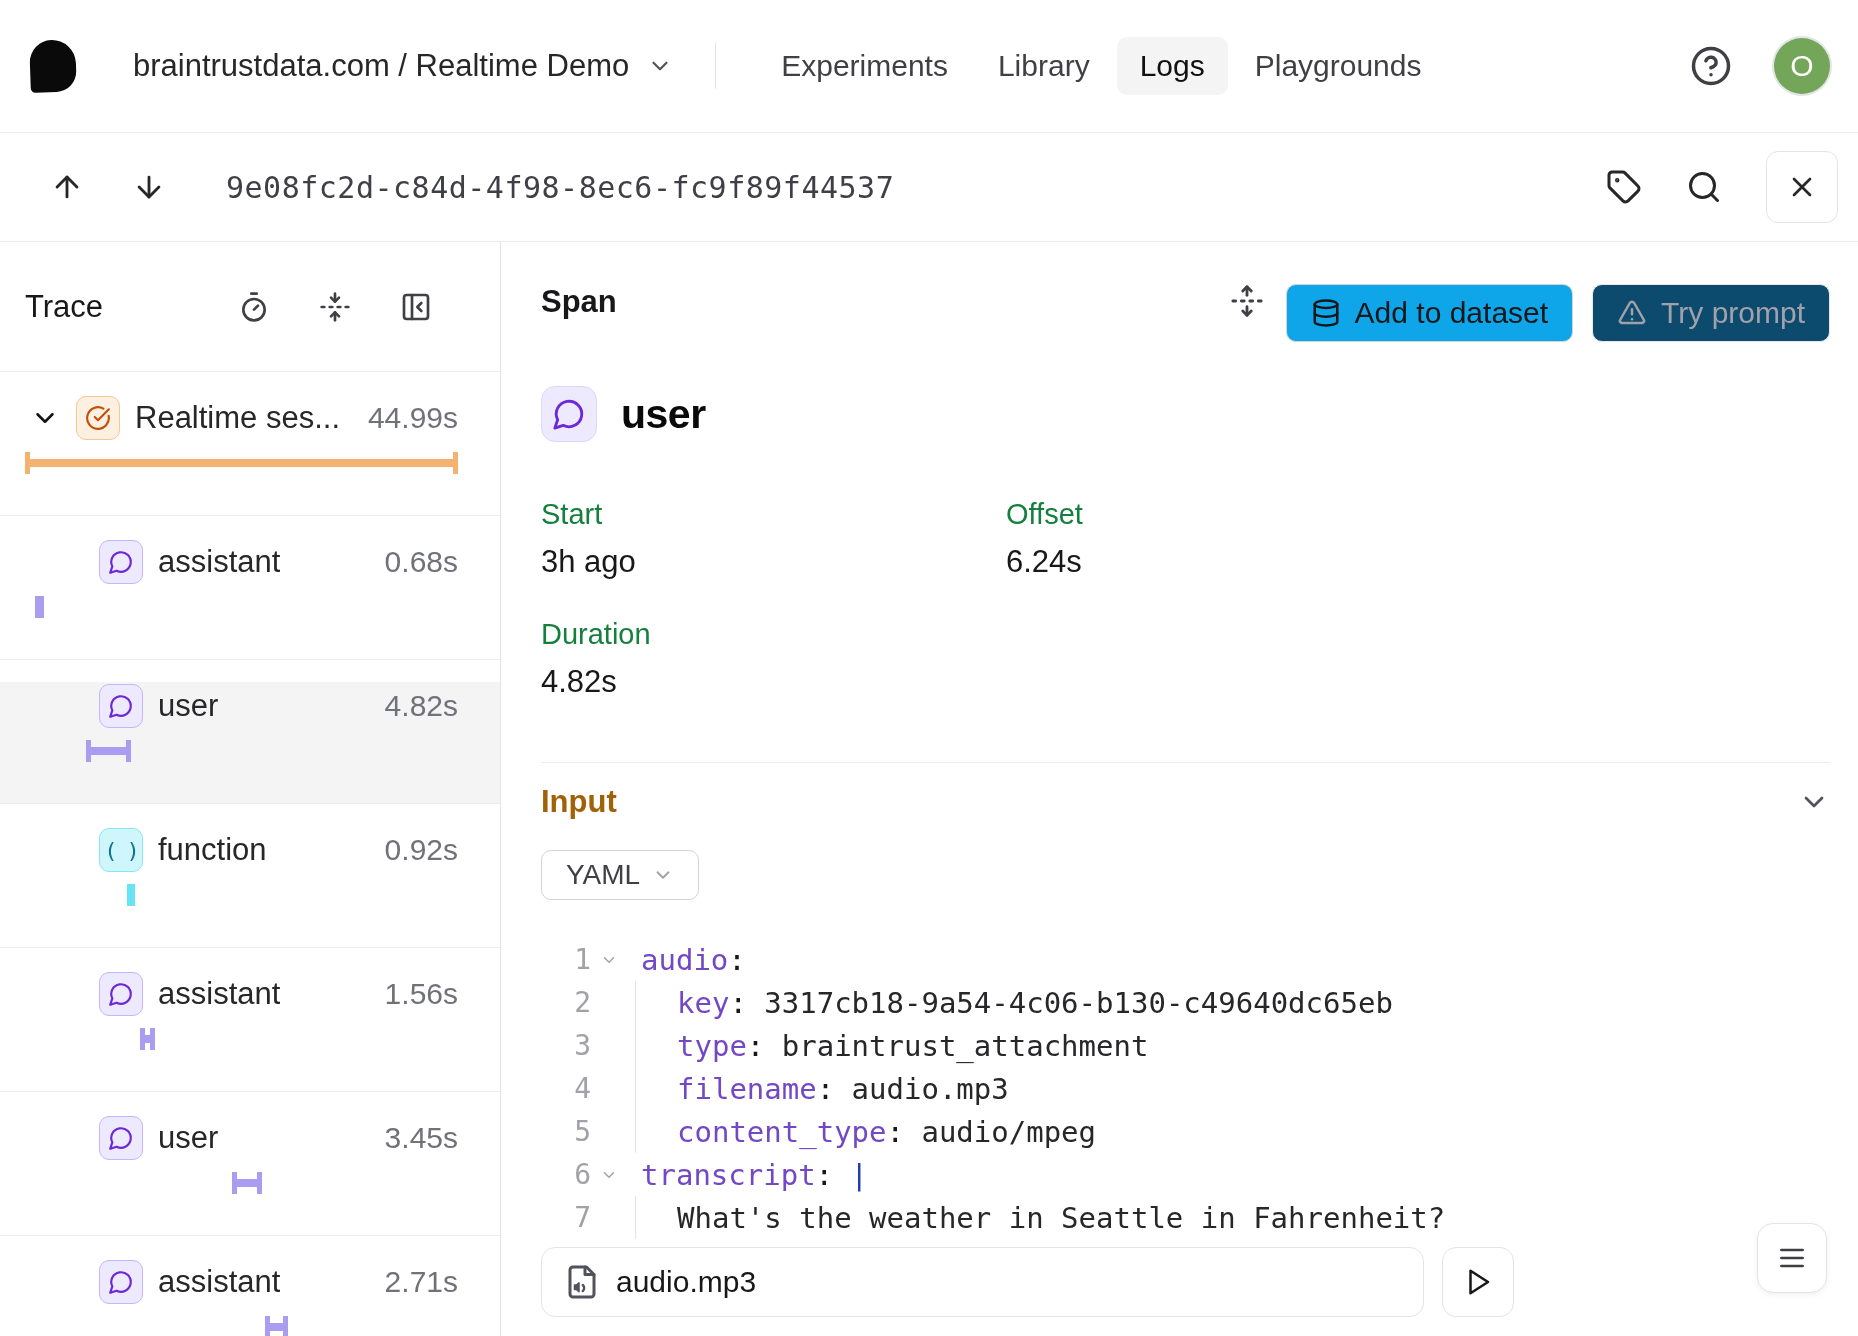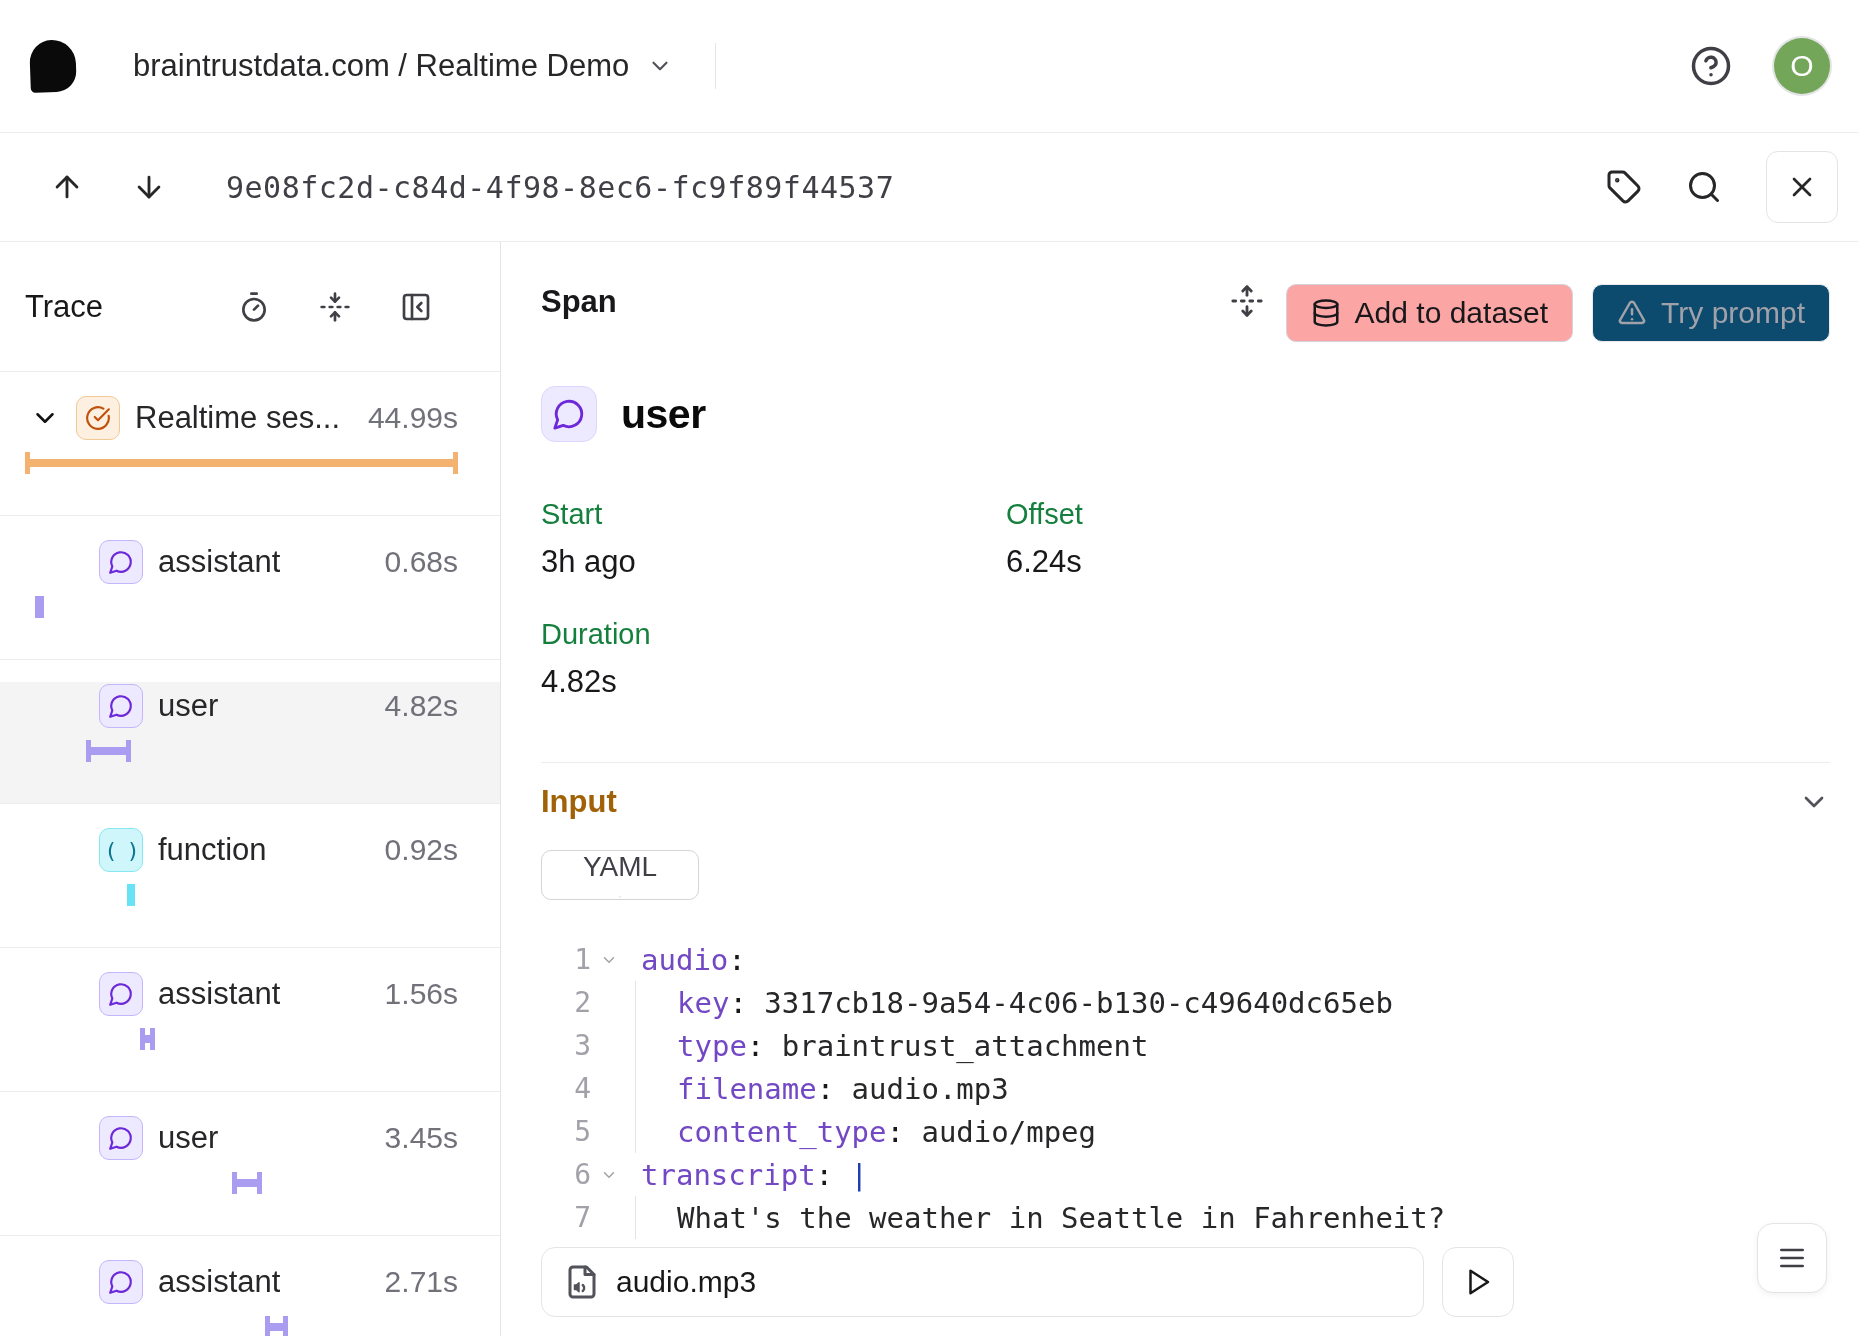--- a/index.html
+++ b/index.html
@@ -55,38 +55,38 @@
   .bar-track { position:relative; height:10px; margin:16px 42px 0 25px; }
   .bar { position:absolute; top:1px; height:8px; background:var(--bar-color); min-width:7px; }
   .bar::before,.bar::after { content:""; position:absolute; top:-7px; width:5px; height:22px; background:var(--bar-color); }
   .bar::before { left:0; } .bar::after { right:0; }
 
   
   .main { flex:1; padding:0 28px 0 40px; position:relative; min-width:0; }
   .span-header { display:flex; align-items:flex-start; padding-top:42px; }
   .span-title { font-size:31px; font-weight:600; color:#18181b; }
   .unfold-btn { margin-left:auto; color:#3f3f46; cursor:pointer; margin-right:22px; }
-  .btn { display:flex; align-items:center; gap:14px; height:58px; border-radius:10px; font-size:30px; cursor:pointer; border:1px solid #d4d4d8; background:#fca5a5; padding:0 24px; color:#18181b; font-weight:500; }
+  .btn { display:flex; align-items:center; gap:14px; height:58px; border-radius:10px; font-size:30px; cursor:pointer; border:1px solid #d4d4d8; background:#0ea5e9; padding:0 24px; color:#18181b; font-weight:500; }
   .btn + .btn { margin-left:19px; }
   .btn.disabled { background:#0c4a6e; border-color:#e9e9ec; color:#a1a1aa; cursor:default; }
 
   .name-row { display:flex; align-items:center; margin-top:44px; gap:24px; }
   .name-icon { width:56px; height:56px; border-radius:14px; background:var(--purple-bg); border:1px solid #ddd6fe; color:var(--accent-purple); display:flex; align-items:center; justify-content:center; }
   .span-name { font-size:41px; font-weight:700; color:#0a0a0a; letter-spacing:-.5px; }
 
   .meta-grid { margin-top:56px; display:grid; grid-template-columns:465px 1fr; row-gap:38px; }
   .meta-label { font-size:29px; color:#15803d; margin-bottom:13px; }
   .meta-value { font-size:31px; color:#18181b; }
 
   .section-divider { height:1px; background:#ececf0; margin-top:62px; }
   .input-header { margin-top:21px; display:flex; align-items:center; }
   .input-title { font-size:31px; font-weight:600; color:#a16207; }
   .collapse-btn { margin-left:auto; color:#52525b; cursor:pointer; }
 
-  .fmt-btn { margin-top:30px; width:158px; height:50px; border:1px solid #d4d4d8; border-radius:10px; background:#fff; display:flex; align-items:center; justify-content:center; gap:12px; font-size:28px; color:#3f3f46; font-weight:500; cursor:pointer;flex-direction:column; }
+  .fmt-btn { margin-top:30px; width:158px; height:50px; border:1px solid #d4d4d8; border-radius:10px; background:#fff; display:flex; align-items:center; justify-content:center; gap:12px; font-size:28px; color:#3f3f46; font-weight:500; cursor:pointer; }
   .fmt-btn .chev { color:#a1a1aa; }
 
   .code { margin-top:38px; font-family:"DejaVu Sans Mono", monospace; }
   .code-line { display:flex; align-items:stretch; height:43px; }
   .gutter { width:50px; text-align:right; color:#a1a1aa; font-size:28px; line-height:43px; flex:none; }
   .fold { width:36px; display:flex; align-items:center; justify-content:center; color:#a1a1aa; flex:none; cursor:pointer; }
   .fold.hidden { visibility:hidden; }
   .code-text { position:relative; padding-left:14px; font-size:29px; display:flex; align-items:center; white-space:pre; }
   .code-line.indented .code-text { padding-left:50px; }
   .code-line.indented .code-text::before { content:""; position:absolute; left:8px; top:0; bottom:0; border-left:1px solid #e4e4e7; }
@@ -202,20 +202,26 @@
 
   <div class="header">
     <div class="logo"></div>
     <div class="breadcrumb">
       <span class="bc-text">braintrustdata.com / Realtime Demo</span>
       <svg class="ic bc-chev" width="26" height="26">
           <use href="#chevron-down-icon"></use>
         </svg>
     </div>
     <div class="hdr-divider"></div>
+    <div class="nav">
+        <div class="nav-item">Experiments</div>
+        <div class="nav-item">Library</div>
+        <div class="nav-item active">Logs</div>
+        <div class="nav-item">Playgrounds</div>
+      </div>
     <div class="hdr-right">
       <div class="help-btn">
         <svg class="ic" width="42" height="42">
             <use href="#circle-help-icon"></use>
           </svg>
       </div>
       <div class="avatar">
           <span>O</span>
         </div>
     </div>

